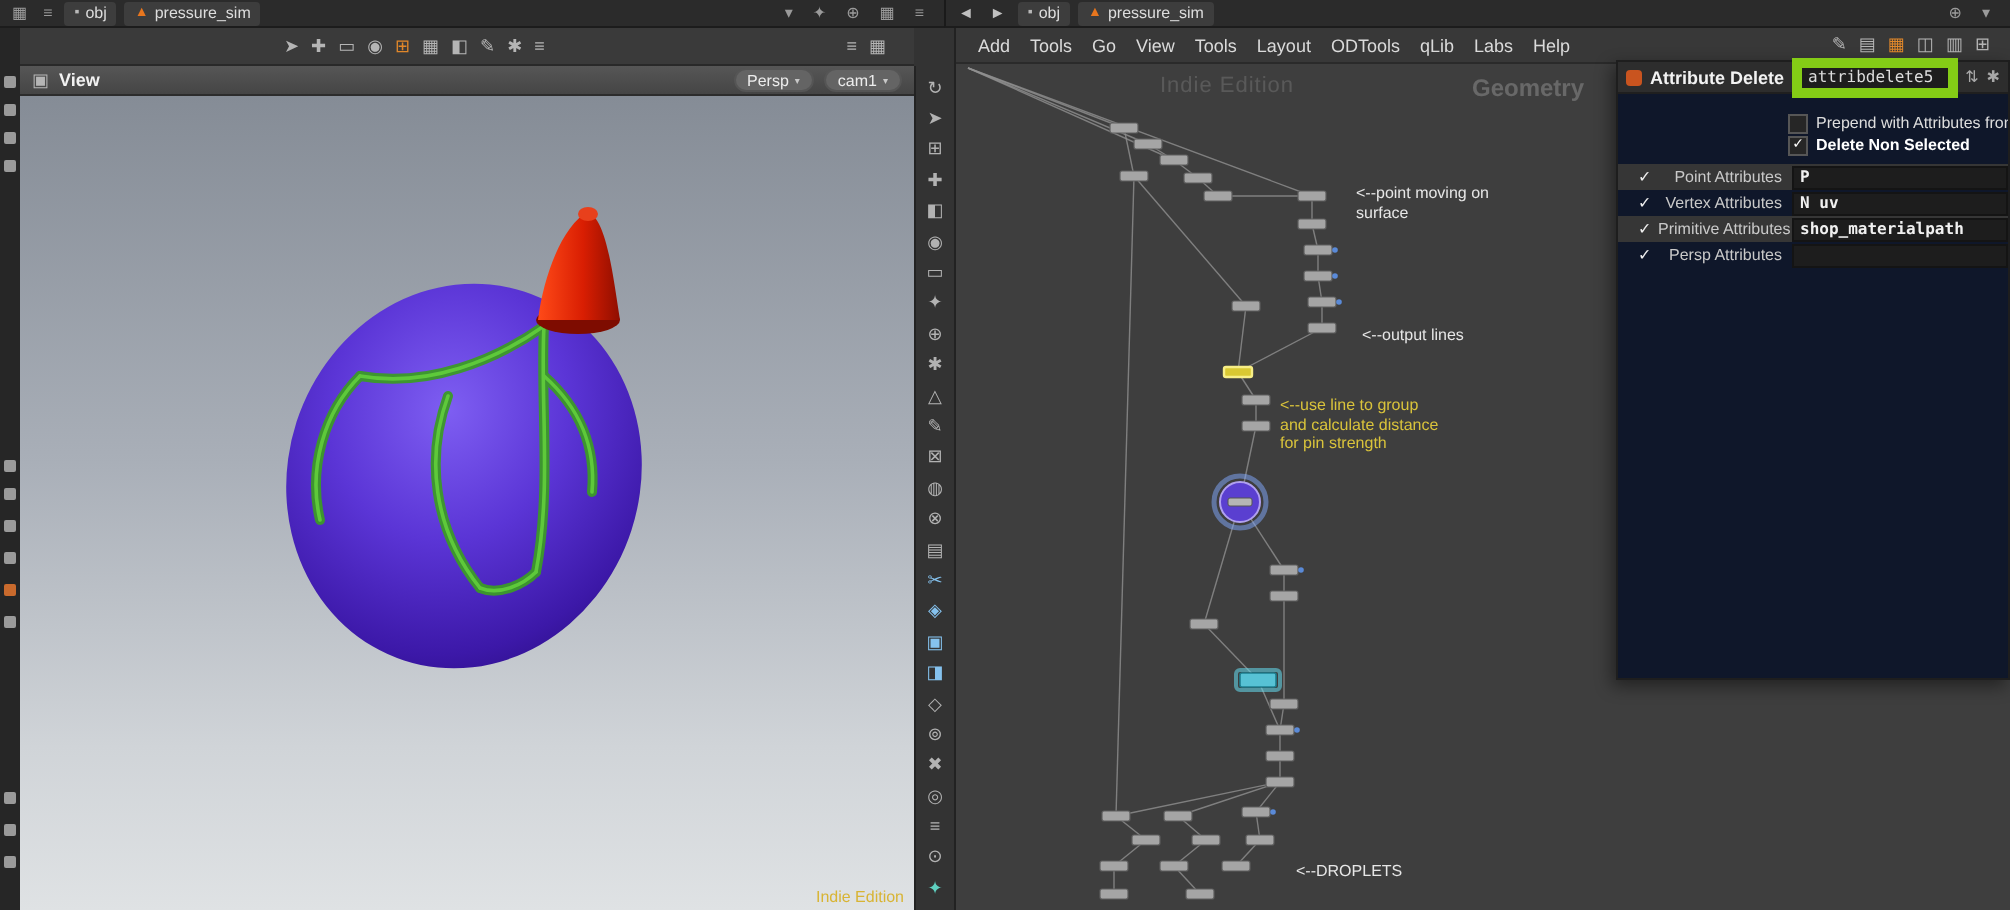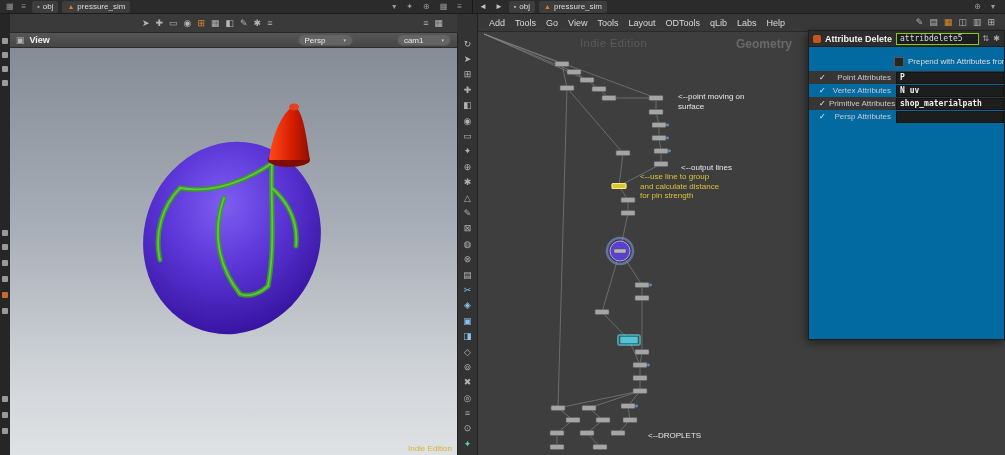--- a/index.html
+++ b/index.html
@@ -25,46 +25,46 @@
   .ic.active{color:#e0872a;}
 
   #left-strip{position:absolute;left:0;top:14px;width:10px;height:441px;background:#262626;border-right:1px solid #1c1c1c;}
   .dot{position:absolute;left:2px;width:6px;height:6px;border-radius:1px;}
 
   #viewport{position:absolute;left:10px;top:33px;width:447px;height:422px;}
   #vp-header{height:14px;background:linear-gradient(#565656,#454545);display:flex;align-items:center;
     padding:0 6px;gap:5px;border-bottom:1px solid #2c2c2c;}
   #vp-title{font-weight:bold;color:#f2f2f2;font-size:9px;}
   .pill{background:#646464;border:1px solid #555;border-radius:7px;font-size:8px;color:#ececec;
-    padding:0 6px;height:10px;display:flex;align-items:center;gap:18px;margin-left:39px;}
+    padding:0 6px;height:10px;display:flex;align-items:center;gap:3px;}
   .pill .car{font-size:5px;color:#c8c8c8;}
   #vp-body{position:relative;height:407px;background:linear-gradient(#858c96,#a9afb8 45%,#d0d4d8 80%,#dfe2e4);overflow:hidden;}
   #vp-watermark{position:absolute;right:5px;bottom:2px;color:#d8b434;font-size:8px;}
 
   #right-toolbar{position:absolute;left:457px;top:33px;width:20px;height:422px;background:#333;
     border-left:1px solid #232323;display:flex;flex-direction:column;align-items:center;padding-top:3px;box-sizing:border-box;}
   .rt-ic{display:flex;align-items:center;justify-content:center;width:100%;height:15.4px;font-size:9px;color:#b2b2b2;}
 
   #network{position:absolute;left:477px;top:14px;width:528px;height:441px;background:#3e3e3e;border-left:1px solid #222;box-sizing:border-box;}
   #net-menubar{height:17px;background:#383838;border-bottom:1px solid #2a2a2a;display:flex;align-items:center;padding:0 6px;}
   #menu-items{display:flex;align-items:center;}
   .menu-item{padding:0 5px;color:#dadada;font-size:9px;}
   #net-graph{position:relative;height:423px;overflow:hidden;}
   #net-svg{position:absolute;left:0;top:0;}
   #net-svg .wire{stroke:#909090;stroke-width:0.7;opacity:0.8;}
   .ann{position:absolute;font-size:8px;line-height:1.2;}
   .watermark1{position:absolute;left:102px;top:5px;font-size:11px;color:rgba(255,255,255,0.14);letter-spacing:0.5px;}
   .watermark2{position:absolute;left:258px;top:5px;font-size:12px;font-weight:bold;color:rgba(255,255,255,0.22);}
 
-  #param-panel{position:absolute;left:808px;top:30px;width:197px;height:310px;background:#0369a1;
+  #param-panel{position:absolute;left:808px;top:30px;width:197px;height:310px;background:#0f172a;
     border:1px solid #1e1e1e;box-shadow:-2px 3px 8px rgba(0,0,0,0.45);box-sizing:border-box;z-index:5;}
   #pp-header{height:15px;background:#2d2d2d;border-bottom:1px solid #1f1f1f;display:flex;align-items:center;gap:4px;padding:0 4px;}
   #pp-node-icon{width:8px;height:8px;background:#c9541f;border-radius:2px;flex:none;}
   #pp-title{font-weight:bold;color:#f2f2f2;font-size:9px;white-space:nowrap;}
-  #pp-name{background:#1d1d1d;border:1px solid #84cc16;color:#ddd;font-family:"DejaVu Sans Mono",monospace;
+  #pp-name{background:#1d1d1d;border:5px solid #84cc16;color:#ddd;font-family:"DejaVu Sans Mono",monospace;
     font-size:8px;height:10px;line-height:10px;padding:0 3px;width:84px;white-space:nowrap;overflow:hidden;}
   #pp-header .ic{font-size:8px;color:#a8a8a8;}
   #pp-toggles{margin-top:9px;}
   .p-toggle{display:flex;align-items:center;gap:4px;height:11px;padding-left:85px;}
   .cb{width:8px;height:8px;background:#262626;border:1px solid #565656;font-size:7px;line-height:8px;color:#fff;text-align:center;flex:none;}
   .p-toggle .lbl{font-size:8px;color:#ddd;white-space:nowrap;overflow:hidden;}
   .p-toggle.bold .lbl{font-weight:bold;color:#fff;}
   #attr-rows{margin-top:4px;}
   .p-row{display:flex;align-items:center;height:13px;padding-left:10px;}
   .p-row.alt{background:#363636;}
@@ -425,39 +425,43 @@
           <g>
             <rect x="72" y="412.5" width="14" height="5" rx="1" fill="#a5a5a5" stroke="#5e5e5e" stroke-width="0.6"></rect>
           </g>
           <g>
             <rect x="115" y="412.5" width="14" height="5" rx="1" fill="#a5a5a5" stroke="#5e5e5e" stroke-width="0.6"></rect>
           </g>
         </svg>
       <div id="net-annotations">
           <div class="ann" style="left: 200px; top: 60px; width: 74px; color: rgb(230, 230, 230);">&lt;--point moving on surface</div>
           <div class="ann" style="left: 203px; top: 131px; width: 90px; color: rgb(230, 230, 230);">&lt;--output lines</div>
-          <div class="ann" style="left: 162px; top: 140px; width: 84px; color: rgb(217, 195, 59);">&lt;--use line to group and calculate distance for pin strength</div>
+          <div class="ann" style="left: 162px; top: 166px; width: 84px; color: rgb(217, 195, 59);">&lt;--use line to group and calculate distance for pin strength</div>
           <div class="ann" style="left: 170px; top: 399px; width: 90px; color: rgb(230, 230, 230);">&lt;--DROPLETS</div>
         </div>
     </div>
   </div>
 
   <div id="param-panel">
     <div id="pp-header">
       <span id="pp-node-icon"></span>
       <span id="pp-title">Attribute Delete</span>
       <span id="pp-name">attribdelete5</span>
       <span class="ic">⇅</span>
       <span class="ic">✱</span>
     </div>
     <div id="pp-toggles">
         <div class="p-toggle">
           <span class="cb"></span>
           <span class="lbl">Prepend with Attributes from Refere</span>
         </div>
+        <div class="p-toggle bold">
+          <span class="cb">✓</span>
+          <span class="lbl">Delete Non Selected</span>
+        </div>
       </div>
     <div id="attr-rows">
         <div class="p-row alt">
           <span class="en">✓</span>
           <span class="lbl">Point Attributes</span>
           <span class="field">P</span>
         </div>
         <div class="p-row">
           <span class="en">✓</span>
           <span class="lbl">Vertex Attributes</span>

